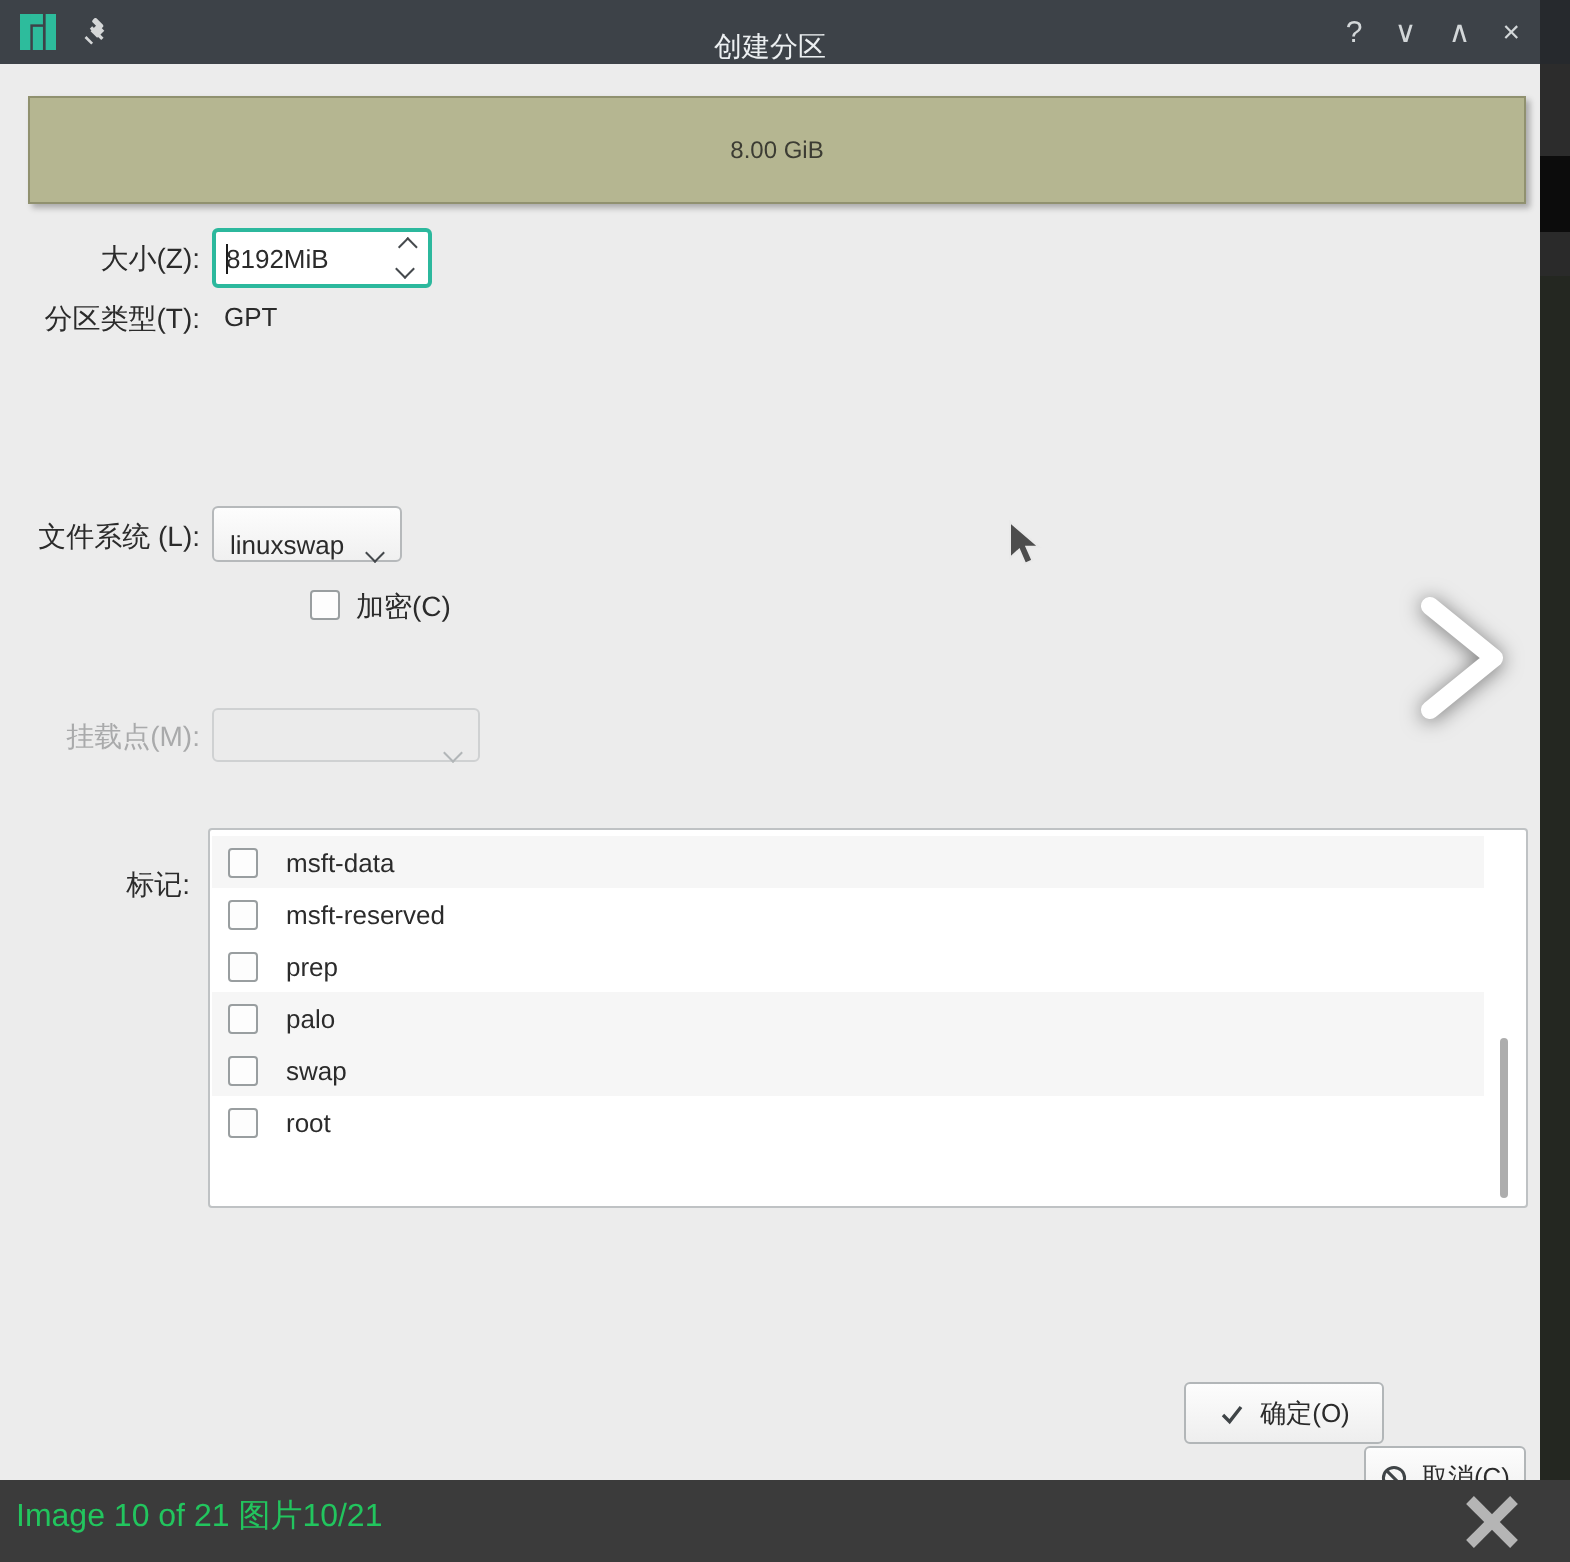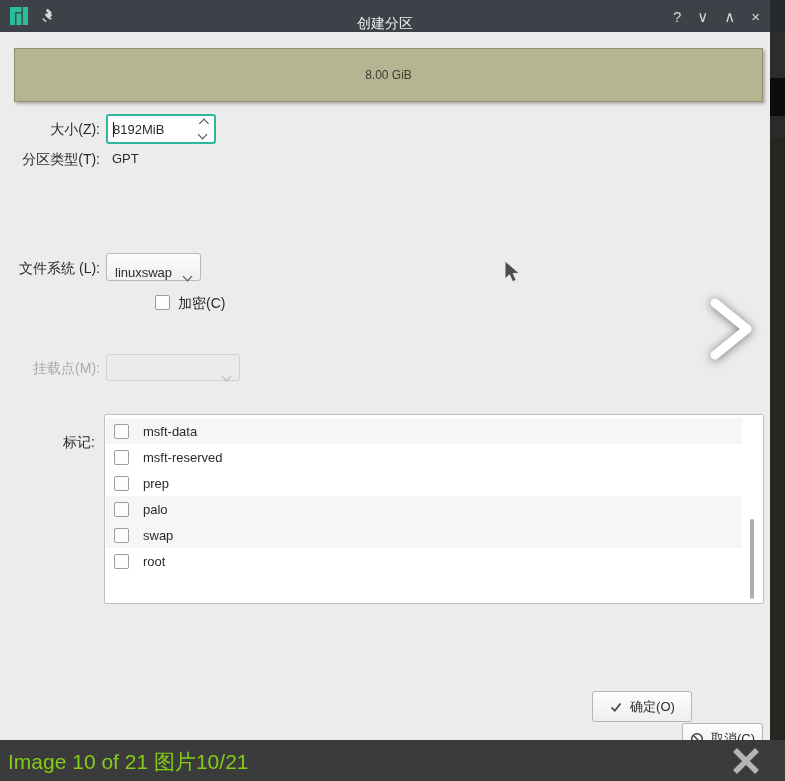--- a/index.html
+++ b/index.html
@@ -68,21 +68,21 @@
   .big-next { position:absolute; left:703px; top:293px; }
   .big-next svg { filter:drop-shadow(0 1px 5px rgba(0,0,0,.5)); display:block; }
 
   .btn { position:absolute; height:31px; background:linear-gradient(#fdfdfd,#eeeeee);
          border:1px solid #b2b6b8; border-radius:3px; display:flex; align-items:center;
          justify-content:center; gap:7px; font-size:13px; color:#2b2b2b; }
   .btn svg { display:block; }
 
   
   .viewer-bar { position:absolute; left:0; top:740px; width:785px; height:41px; background:#3b3b3b; }
-  .viewer-status { position:absolute; left:8px; top:8px; color:#84cc16; font-size:21px; }
+  .viewer-status { position:absolute; left:8px; top:8px; color:#22c55e; font-size:16px; }
   .viewer-close { position:absolute; left:728px; top:3px; }
 
   .cursor { position:absolute; left:503px; top:260px; }
 </style>
 </head>
 <body>
 
 <div id="stage">
 
   <div class="titlebar">

